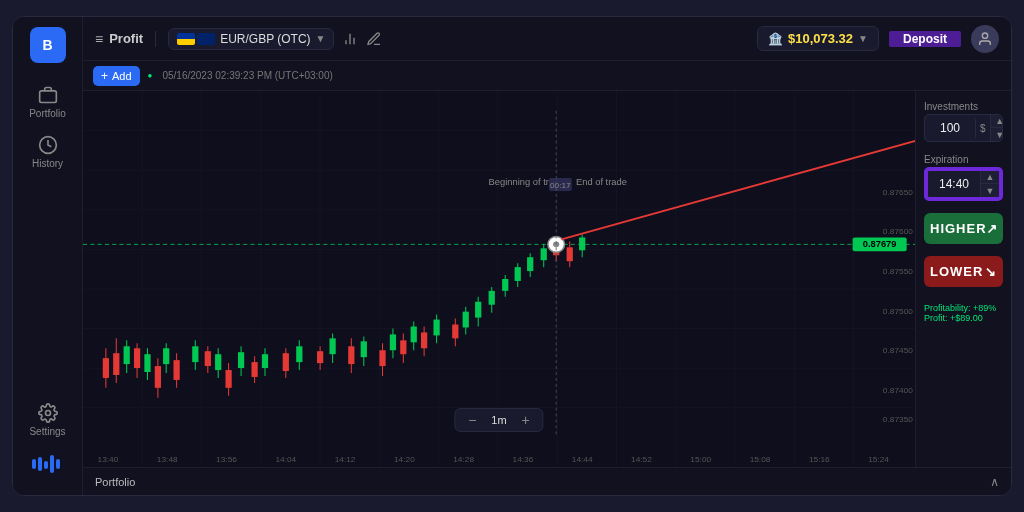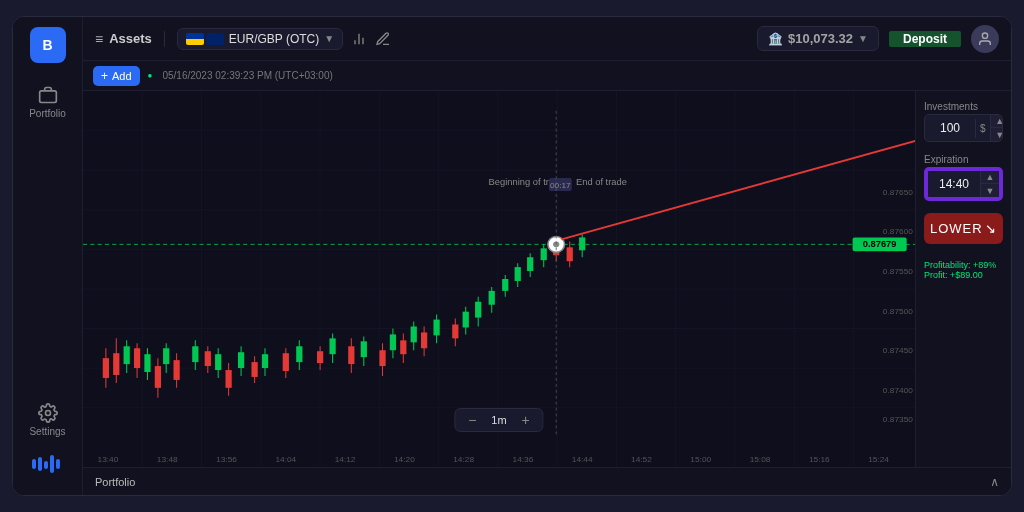--- a/index.html
+++ b/index.html
@@ -148,27 +148,27 @@
       border: 1px solid #2a2a3e;
       border-radius: 6px;
       padding: 4px 10px;
       cursor: pointer;
     }
     .balance-icon {
       color: #aaa;
       font-size: 12px;
     }
     .balance-amount {
-      color: #a3a3a3;
+      color: #fde047;
       font-size: 13px;
       font-weight: 600;
     }
     .balance-dropdown { color: #888; font-size: 10px; }
     .deposit-btn {
-      background: #14532d;
+      background: #4c1d95;
       color: white;
       border: none;
       border-radius: 2px;
       padding: 1px 14px;
       font-size: 12px;
       font-weight: 600;
       cursor: pointer;
     }
     .user-avatar {
       width: 28px;
@@ -298,21 +298,21 @@
       justify-content: space-between;
       letter-spacing: 1px;
     }
     .lower-btn {
       background: #8b1a1a;
       border: none;
       border-radius: 6px;
       padding: 8px 6px;
       color: white;
       font-size: 13px;
-      font-weight: normal;
+      font-weight: bold;
       cursor: pointer;
       display: flex;
       align-items: center;
       justify-content: space-between;
       letter-spacing: 1px;
     }
     .profitability {
       margin-top: 4px;
       font-size: 9px;
     }
@@ -373,20 +373,27 @@
   <div class="sidebar">
     <div class="sidebar-logo">
       <span>B</span>
     </div>
     <div class="sidebar-item">
       <svg viewBox="0 0 24 24" fill="none" stroke="currentColor" stroke-width="2">
         <rect x="2" y="7" width="20" height="14" rx="2"></rect>
           <path d="M16 7V5a2 2 0 0 0-2-2h-4a2 2 0 0 0-2 2v2"></path>
       </svg>
       <span>Portfolio</span>
+    </div>
+    <div class="sidebar-item">
+      <svg viewBox="0 0 24 24" fill="none" stroke="currentColor" stroke-width="2">
+        <circle cx="12" cy="12" r="10"></circle>
+          <polyline points="12 6 12 12 16 14"></polyline>
+      </svg>
+      <span>History</span>
     </div>
     <div class="sidebar-bottom">
       <div class="sidebar-item">
         <svg viewBox="0 0 24 24" fill="none" stroke="currentColor" stroke-width="2">
           <circle cx="12" cy="12" r="3"></circle>
             <path d="M19.4 15a1.65 1.65 0 0 0 .33 1.82l.06.06a2 2 0 0 1-2.83 2.83l-.06-.06a1.65 1.65 0 0 0-1.82-.33 1.65 1.65 0 0 0-1 1.51V21a2 2 0 0 1-4 0v-.09A1.65 1.65 0 0 0 9 19.4a1.65 1.65 0 0 0-1.82.33l-.06.06a2 2 0 0 1-2.83-2.83l.06-.06A1.65 1.65 0 0 0 4.68 15a1.65 1.65 0 0 0-1.51-1H3a2 2 0 0 1 0-4h.09A1.65 1.65 0 0 0 4.6 9a1.65 1.65 0 0 0-.33-1.82l-.06-.06a2 2 0 0 1 2.83-2.83l.06.06A1.65 1.65 0 0 0 9 4.68a1.65 1.65 0 0 0 1-1.51V3a2 2 0 0 1 4 0v.09a1.65 1.65 0 0 0 1 1.51 1.65 1.65 0 0 0 1.82-.33l.06-.06a2 2 0 0 1 2.83 2.83l-.06.06A1.65 1.65 0 0 0 19.4 9a1.65 1.65 0 0 0 1.51 1H21a2 2 0 0 1 0 4h-.09a1.65 1.65 0 0 0-1.51 1z"></path>
         </svg>
         <span>Settings</span>
       </div>
       <div class="binolla-logo" style="padding:8px 0;text-align:center;">
@@ -399,21 +406,21 @@
         </svg>
       </div>
     </div>
   </div>
 
   <div class="main-content">
 
     <div class="header">
       <div class="assets-panel">
         <span style="color:#aaa;font-size:14px;">≡</span>
-        <span class="assets-title">Assets</span>
+        <span class="assets-title">Profit</span>
       </div>
       <div class="asset-pair">
         <div style="display:flex;gap:2px;">
           <div class="asset-flag flag-eur"></div>
           <div class="asset-flag flag-gbp"></div>
         </div>
         <span class="asset-name">EUR/GBP (OTC)</span>
         <span class="asset-dropdown">▼</span>
       </div>
       <div class="header-tools">
@@ -637,20 +644,24 @@
         <div>
           <div class="panel-label">Expiration</div>
           <div class="expiry-input">
             <span class="expiry-value">14:40</span>
             <div class="invest-stepper">
               <button class="stepper-btn">▲</button>
               <button class="stepper-btn">▼</button>
             </div>
           </div>
         </div>
+        <button class="higher-btn">
+          <span>HIGHER</span>
+          <span>↗</span>
+        </button>
         <button class="lower-btn">
           <span>LOWER</span>
           <span>↘</span>
         </button>
         <div class="profitability">
           <div class="profit-pct">Profitability: +89%</div>
           <div class="profit-amt">Profit: +$89.00</div>
         </div>
       </div>
     </div>

